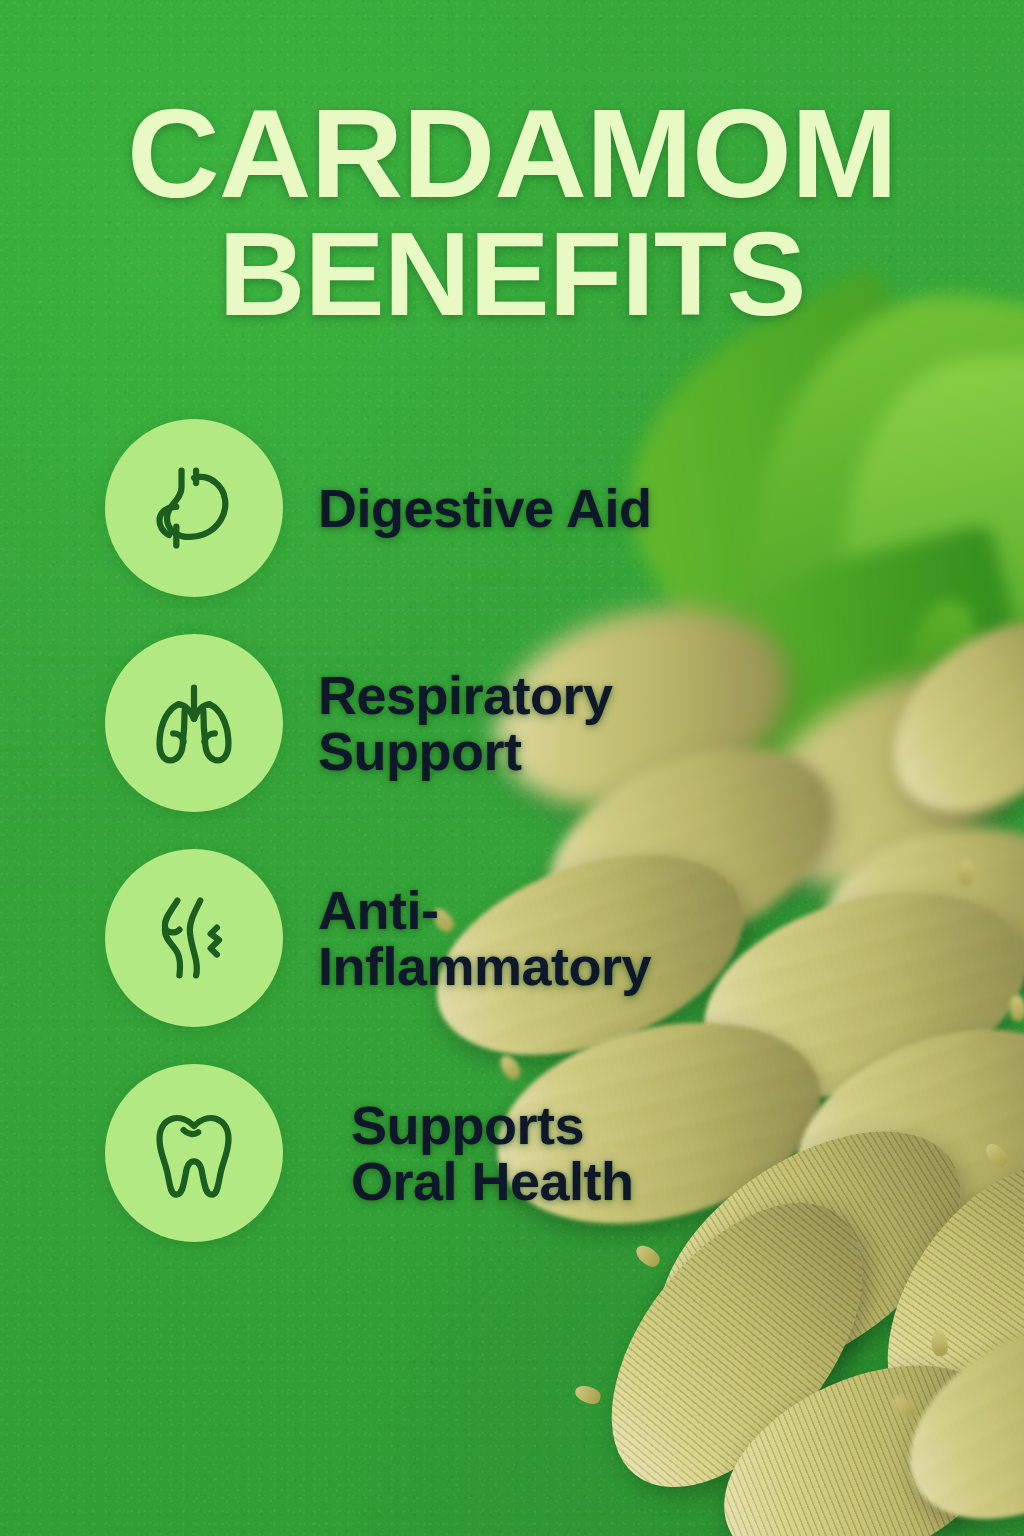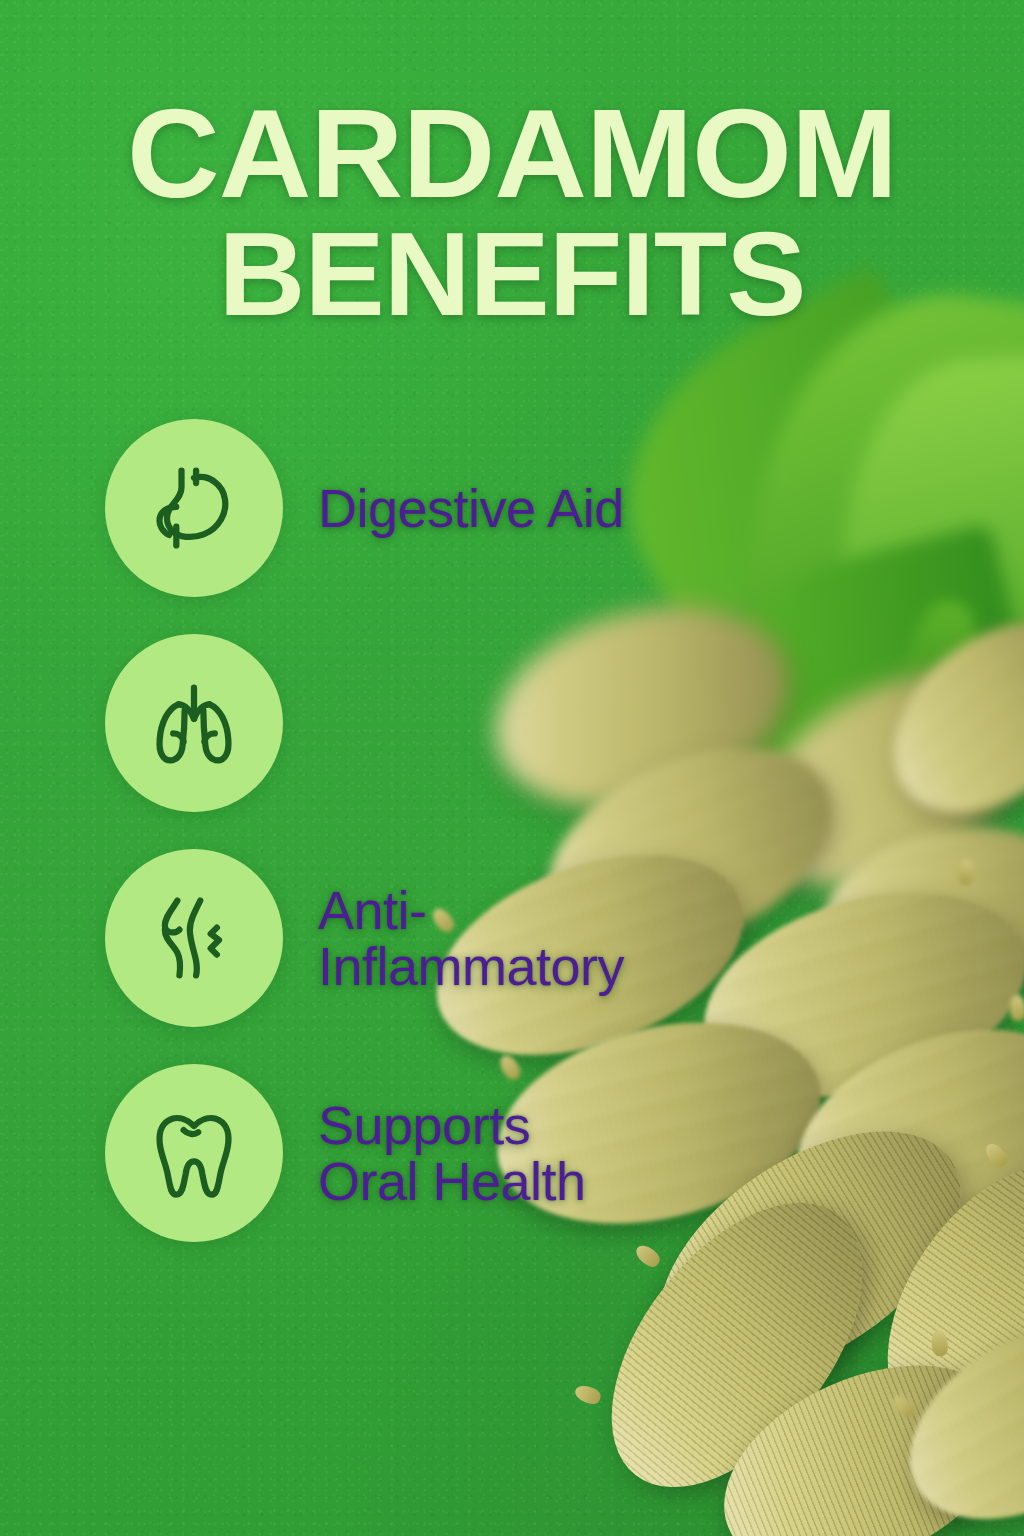--- a/index.html
+++ b/index.html
@@ -103,38 +103,38 @@
     position:absolute;
     left:105px; top:418px;
     width:760px;
   }
   .benefit {
     display:flex;
     align-items:center;
     height:180px;
     margin-bottom:35px;
   }
-  .benefit:last-child { margin-bottom:0; }
+  .benefit:last-child { margin-bottom:0;gap:33px; }
 
   .icon-circle {
     flex:0 0 auto;
     width:178px; height:178px;
     border-radius:50%;
     background:#b3e983;
     display:flex;
     align-items:center;
     justify-content:center;
     box-shadow:0 4px 16px rgba(20,70,20,.18);
   }
   .icon-circle svg { display:block; }
 
   .benefit-label {
     margin-left:35px;
-    color:#4c1d95;
-    font-weight:400;
+    color:#0f172a;
+    font-weight:700;
     font-size:54px;
     line-height:1.04;
     letter-spacing:-.5px;
     text-shadow:0 2px 9px rgba(25,80,25,.55), 0 0 3px rgba(25,80,25,.4);
     white-space:pre-line;
   }
 </style>
 </head>
 <body>
 
@@ -204,20 +204,22 @@
         <svg width="104" height="104" viewBox="0 0 100 100" fill="none" stroke="#1B5E20" stroke-width="6" stroke-linecap="round" stroke-linejoin="round">
           <path d="M50 16 V46"></path>
           <path d="M50 46 c-3 -8 -9 -14 -15 -14"></path>
           <path d="M50 46 c3 -8 9 -14 15 -14"></path>
           <path d="M35 32 c-10 4 -17 18 -18 34 c-1 12 3 20 10 20 c6 0 11 -5 12 -14 c1 -9 2 -22 2 -34"></path>
           <path d="M65 32 c10 4 17 18 18 34 c1 12 -3 20 -10 20 c-6 0 -11 -5 -12 -14 c-1 -9 -2 -22 -2 -34"></path>
           <path d="M30 60 c5 0 9 3 10 8"></path>
           <path d="M70 60 c-5 0 -9 3 -10 8"></path>
         </svg>
       </div>
+      <div class="benefit-label">Respiratory
+Support</div>
     </div>
 
     <div class="benefit">
       <div class="icon-circle">
         <svg width="104" height="104" viewBox="0 0 100 100" fill="none" stroke="#1B5E20" stroke-width="6" stroke-linecap="round" stroke-linejoin="round">
           <path d="M34 14 c-6 10 -12 16 -12 24 c0 8 10 8 14 4"></path>
           <path d="M22 42 c0 10 8 14 12 22 c3 6 3 14 2 22"></path>
           <path d="M56 14 c-6 12 -10 20 -10 28 c0 10 4 20 6 30 c1 6 1 10 0 14"></path>
           <path d="M72 40 l-6 6 l8 6 l-8 8 l6 6"></path>
         </svg>

